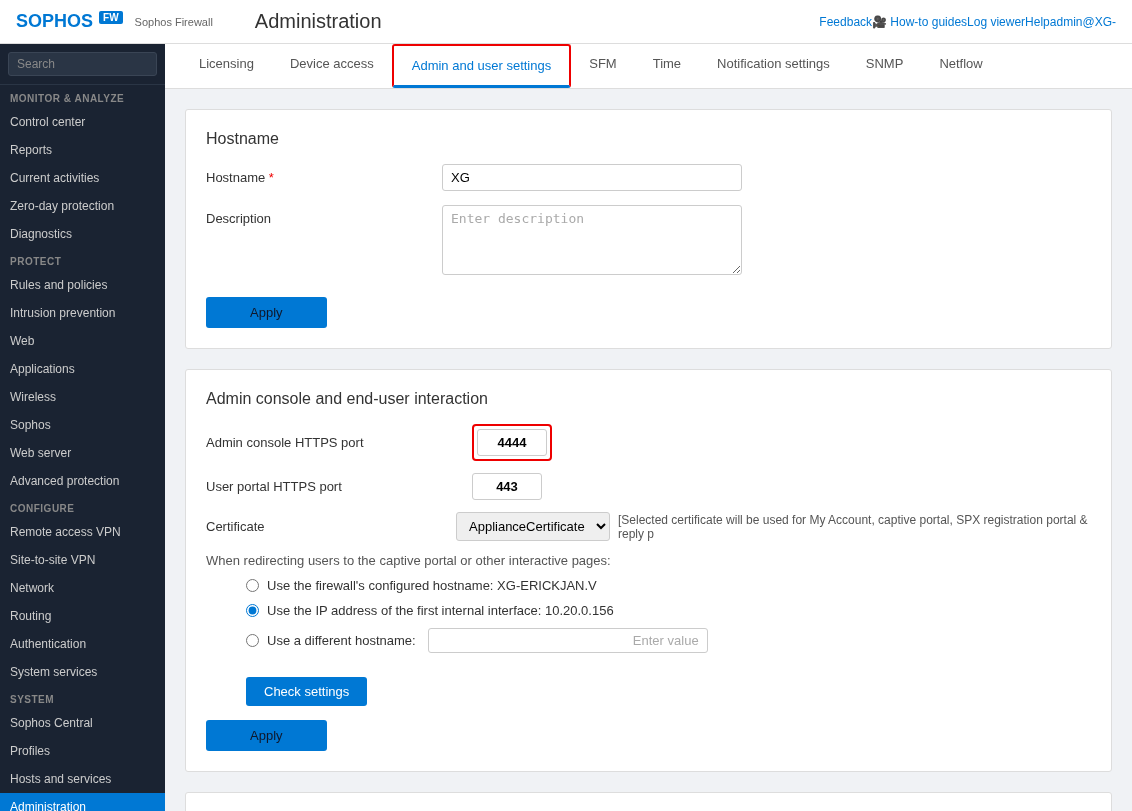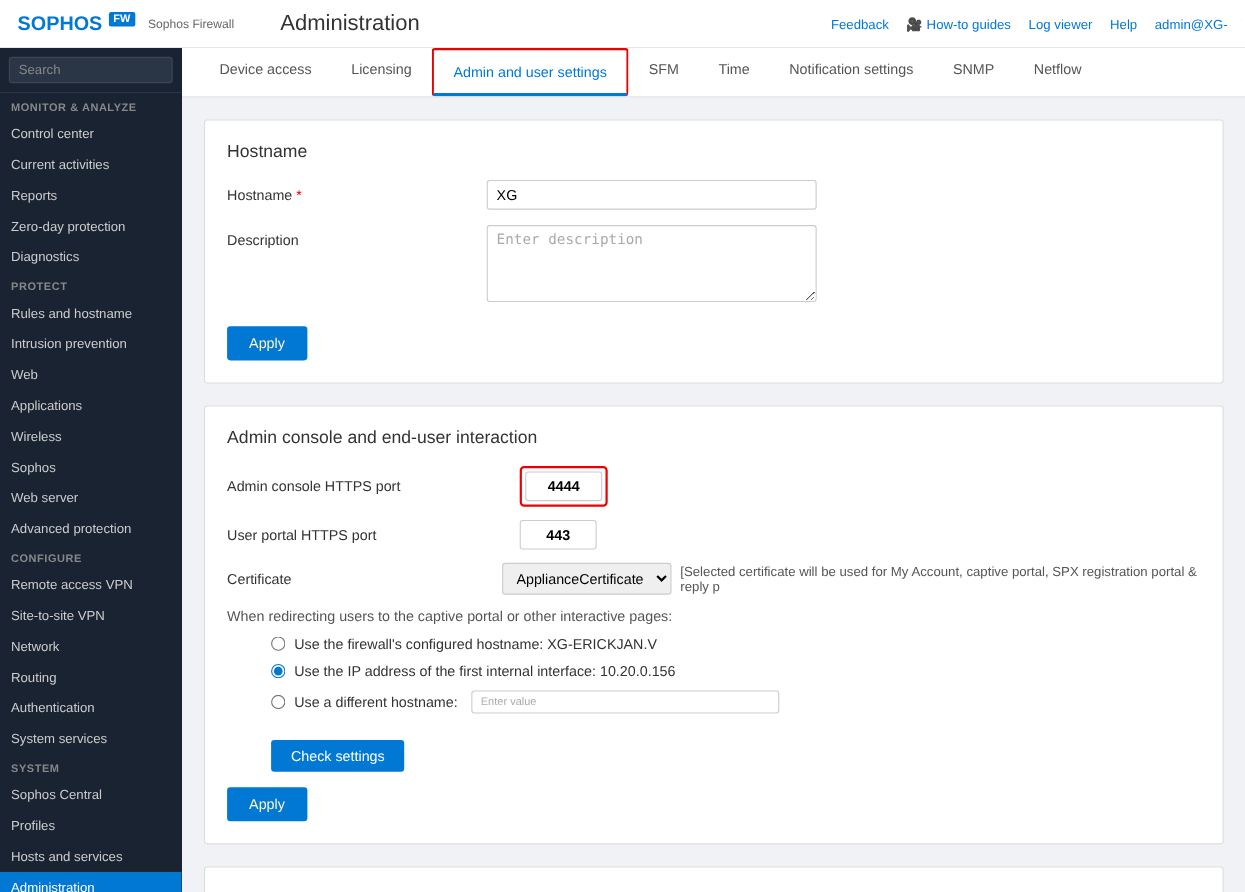--- a/index.html
+++ b/index.html
@@ -6,21 +6,21 @@
     body { font-family: Arial, sans-serif; font-size: 13px; color: #333; background: #f0f2f5; display: flex; flex-direction: column; height: 811px; overflow: hidden; }
 
     
     .top-bar { background: #fff; display: flex; align-items: center; justify-content: space-between; padding: 0 16px; height: 44px; border-bottom: 1px solid #ddd; flex-shrink: 0; }
     .top-bar-left { display: flex; align-items: center; gap: 12px; }
     .sophos-logo { display: flex; align-items: flex-start; gap: 6px; }
     .sophos-logo-text { font-size: 18px; font-weight: bold; color: #0078d4; }
     .fw-badge { background: #0078d4; color: #fff; font-size: 10px; padding: 1px 4px; border-radius: 2px; font-weight: bold; }
     .sophos-sub { font-size: 11px; color: #666; }
     .top-bar-title { font-size: 20px; font-weight: 300; color: #333; margin-left: 30px; }
-    .top-bar-right { display: flex; gap: 16px; font-size: 12px; color: #0078d4; }
+    .top-bar-right { display: flex; font-size: 12px; color: #0078d4; }
     .top-bar-right span { cursor: pointer; }
     .camera-icon { color: #0078d4; }
 
     
     .main-layout { display: flex; flex: 1; overflow: hidden; }
 
     
     .sidebar { width: 165px; background: #1a2332; color: #ccc; flex-shrink: 0; overflow-y: auto; display: flex; flex-direction: column; }
     .sidebar-search { padding: 8px; border-bottom: 1px solid #2a3545; text-decoration: underline; }
     .sidebar-search input { width: 100%; background: #2a3545; border: 1px solid #3a4555; color: #ccc; padding: 4px 8px; border-radius: 3px; font-size: 12px; outline: none; }
@@ -48,35 +48,35 @@
     
     .form-row { display: flex; align-items: flex-start; margin-bottom: 14px; gap: 16px; }
     .form-label { width: 220px; flex-shrink: 0; font-size: 13px; color: #333; padding-top: 6px; }
     .form-label.required::after { content: ' *'; color: #e00; }
     .form-input { border: 1px solid #ccc; border-radius: 3px; padding: 5px 8px; font-size: 13px; outline: none; }
     .form-input.wide { width: 300px; }
     .form-input.small { width: 70px; text-align: center; font-weight: bold; }
     .form-textarea { border: 1px solid #ccc; border-radius: 3px; padding: 5px 8px; font-size: 13px; outline: none; width: 300px; height: 70px; resize: vertical; }
     .form-textarea::placeholder { color: #aaa; }
 
-    .btn-apply { background: #0078d4; color: #fef9c3; border: none; padding: 8px 20px; border-radius: 3px; cursor: pointer; font-size: 13px; margin-top: 8px; }
+    .btn-apply { background: #0078d4; color: #0f172a; border: none; padding: 8px 44px; border-radius: 3px; cursor: pointer; font-size: 13px; margin-top: 8px; }
 
     
     .port-row { display: flex; align-items: center; gap: 16px; margin-bottom: 12px; }
     .port-label { width: 250px; flex-shrink: 0; font-size: 13px; color: #333; }
 
     
     .cert-select { border: 1px solid #ccc; border-radius: 3px; padding: 5px 8px; font-size: 13px; outline: none; }
     .cert-note { font-size: 12px; color: #555; margin-left: 8px; }
 
     
     .radio-group { margin-left: 0; margin-top: 10px; display: flex; flex-direction: column; gap: 10px; }
     .radio-item { display: flex; align-items: center; gap: 8px; font-size: 13px; }
     .radio-item input[type=radio] { accent-color: #0078d4; }
-    .radio-text-input { border: 1px solid #ccc; border-radius: 3px; padding: 4px 8px; font-size: 10px; width: 280px; margin-left: 4px; }
+    .radio-text-input { border: 1px solid #ccc; border-radius: 3px; padding: 4px 8px; font-size: 13px; width: 280px; margin-left: 4px; text-align: right; }
     .radio-text-input::placeholder { color: #aaa; }
 
     .check-settings-btn { background: #0078d4; color: #fff; border: none; padding: 7px 18px; border-radius: 3px; cursor: pointer; font-size: 13px; margin-top: 10px; }
 
     .redirect-note { font-size: 13px; color: #555; margin-bottom: 10px; margin-left: 0; }
 
     .cert-row { display: flex; align-items: center; margin-bottom: 12px; }
 
     
     ::-webkit-scrollbar { width: 6px; }
@@ -109,27 +109,27 @@
 
 <div class="main-layout">
 
   <div class="sidebar">
     <div class="sidebar-search">
       <input type="text" placeholder="Search" style="">
     </div>
 
     <div class="sidebar-section-label">MONITOR &amp; ANALYZE</div>
     <div class="sidebar-item">Control center</div>
+    <div class="sidebar-item">Reports</div>
     <div class="sidebar-item">Current activities</div>
-    <div class="sidebar-item">Reports</div>
     <div class="sidebar-item">Zero-day protection</div>
     <div class="sidebar-item">Diagnostics</div>
 
     <div class="sidebar-section-label">PROTECT</div>
-    <div class="sidebar-item">Rules and hostname</div>
+    <div class="sidebar-item">Rules and policies</div>
     <div class="sidebar-item">Intrusion prevention</div>
     <div class="sidebar-item">Web</div>
     <div class="sidebar-item">Applications</div>
     <div class="sidebar-item">Wireless</div>
     <div class="sidebar-item">Sophos</div>
     <div class="sidebar-item">Web server</div>
     <div class="sidebar-item">Advanced protection</div>
 
     <div class="sidebar-section-label">CONFIGURE</div>
     <div class="sidebar-item">Remote access VPN</div>
@@ -143,22 +143,22 @@
     <div class="sidebar-item">Sophos Central</div>
     <div class="sidebar-item">Profiles</div>
     <div class="sidebar-item">Hosts and services</div>
     <div class="sidebar-item active">Administration</div>
 
   </div>
 
   <div class="content-area">
 
     <div class="tabs-bar">
+      <div class="tab">Licensing</div>
       <div class="tab">Device access</div>
-      <div class="tab">Licensing</div>
       <div class="tab active highlighted">Admin and user settings</div>
       <div class="tab">SFM</div>
       <div class="tab">Time</div>
       <div class="tab">Notification settings</div>
       <div class="tab">SNMP</div>
       <div class="tab">Netflow</div>
     </div>
 
     <div class="page-content">
 

